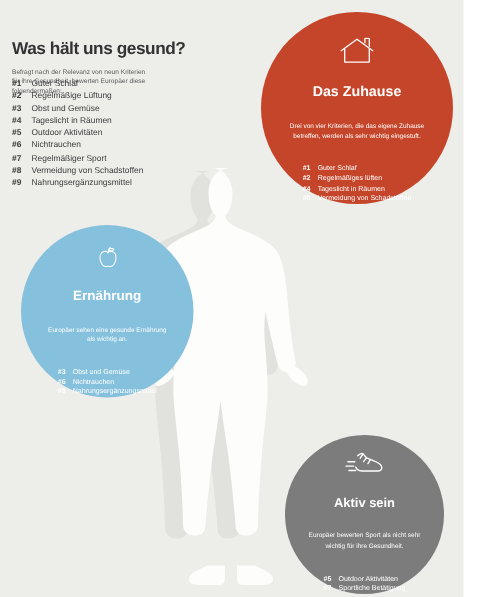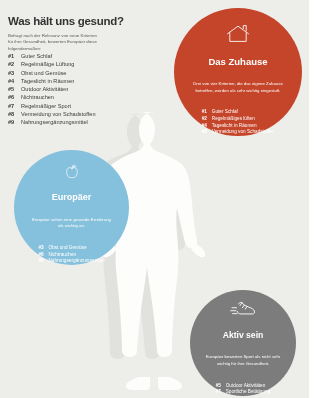--- a/index.html
+++ b/index.html
@@ -31,21 +31,21 @@
     left: 8px;
     top: 11px;
     width: 150px;
     z-index: 6;
   }
   .title {
     font-size: 11.5px;
     font-weight: bold;
     letter-spacing: -0.3px;
     color: #333333;
-    margin: 4px 0 5px 0;
+    margin: 16px 0 5px 0;
     line-height: 1.1;
   }
   .subtitle {
     font-size: 4.4px;
     line-height: 1.55;
     color: #5a5a5a;
     margin: 0;
     width: 92px;
   }
 
@@ -308,21 +308,21 @@
       </div>
     </div>
   </div>
 
   <div class="bubble bubble-food">
     <svg class="bubble-icon" width="26" height="30" viewBox="0 0 26 30" fill="none" stroke="#ffffff" stroke-width="1.4" stroke-linecap="round" stroke-linejoin="round">
       <path d="M13 9 C10 6 5 7 3 11 C1 16 3 24 7 27 C9 28.5 11 27.5 13 27.5 C15 27.5 17 28.5 19 27 C23 24 25 16 23 11 C21 7 16 6 13 9 Z"></path>
       <path d="M13 9 C13 6 14 3.5 16 2"></path>
       <path d="M14 5 C17 3 20 3.5 21 4.5 C20 6.5 17 7 14.5 6"></path>
     </svg>
-    <div class="bubble-title">Europäer</div>
+    <div class="bubble-title">Ernährung</div>
     <div class="bubble-desc">Europäer sehen eine gesunde Ernährung als wichtig an.</div>
     <div class="bubble-list">
       <div class="bubble-row">
         <span class="bubble-num">#3</span>
         <span class="bubble-item">Obst und Gemüse</span>
       </div>
       <div class="bubble-row">
         <span class="bubble-num">#6</span>
         <span class="bubble-item">Nichtrauchen</span>
       </div>

